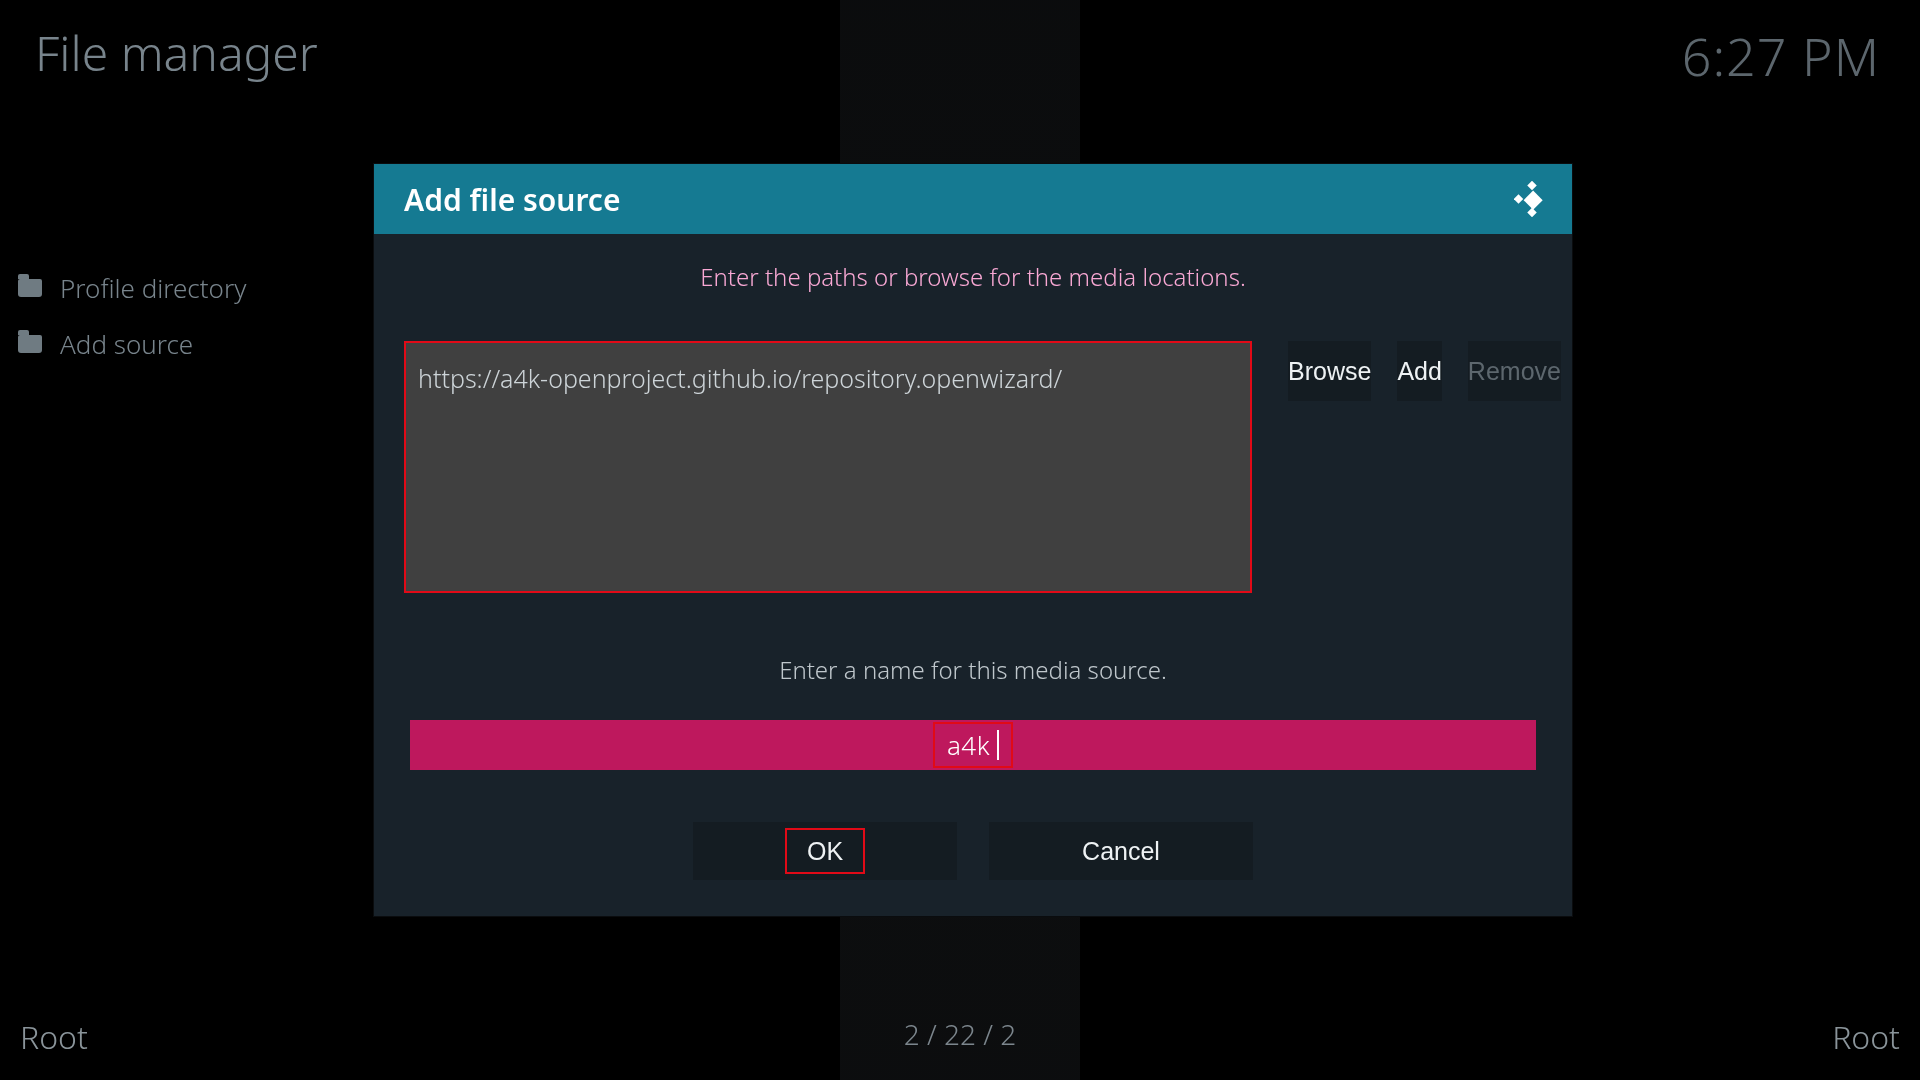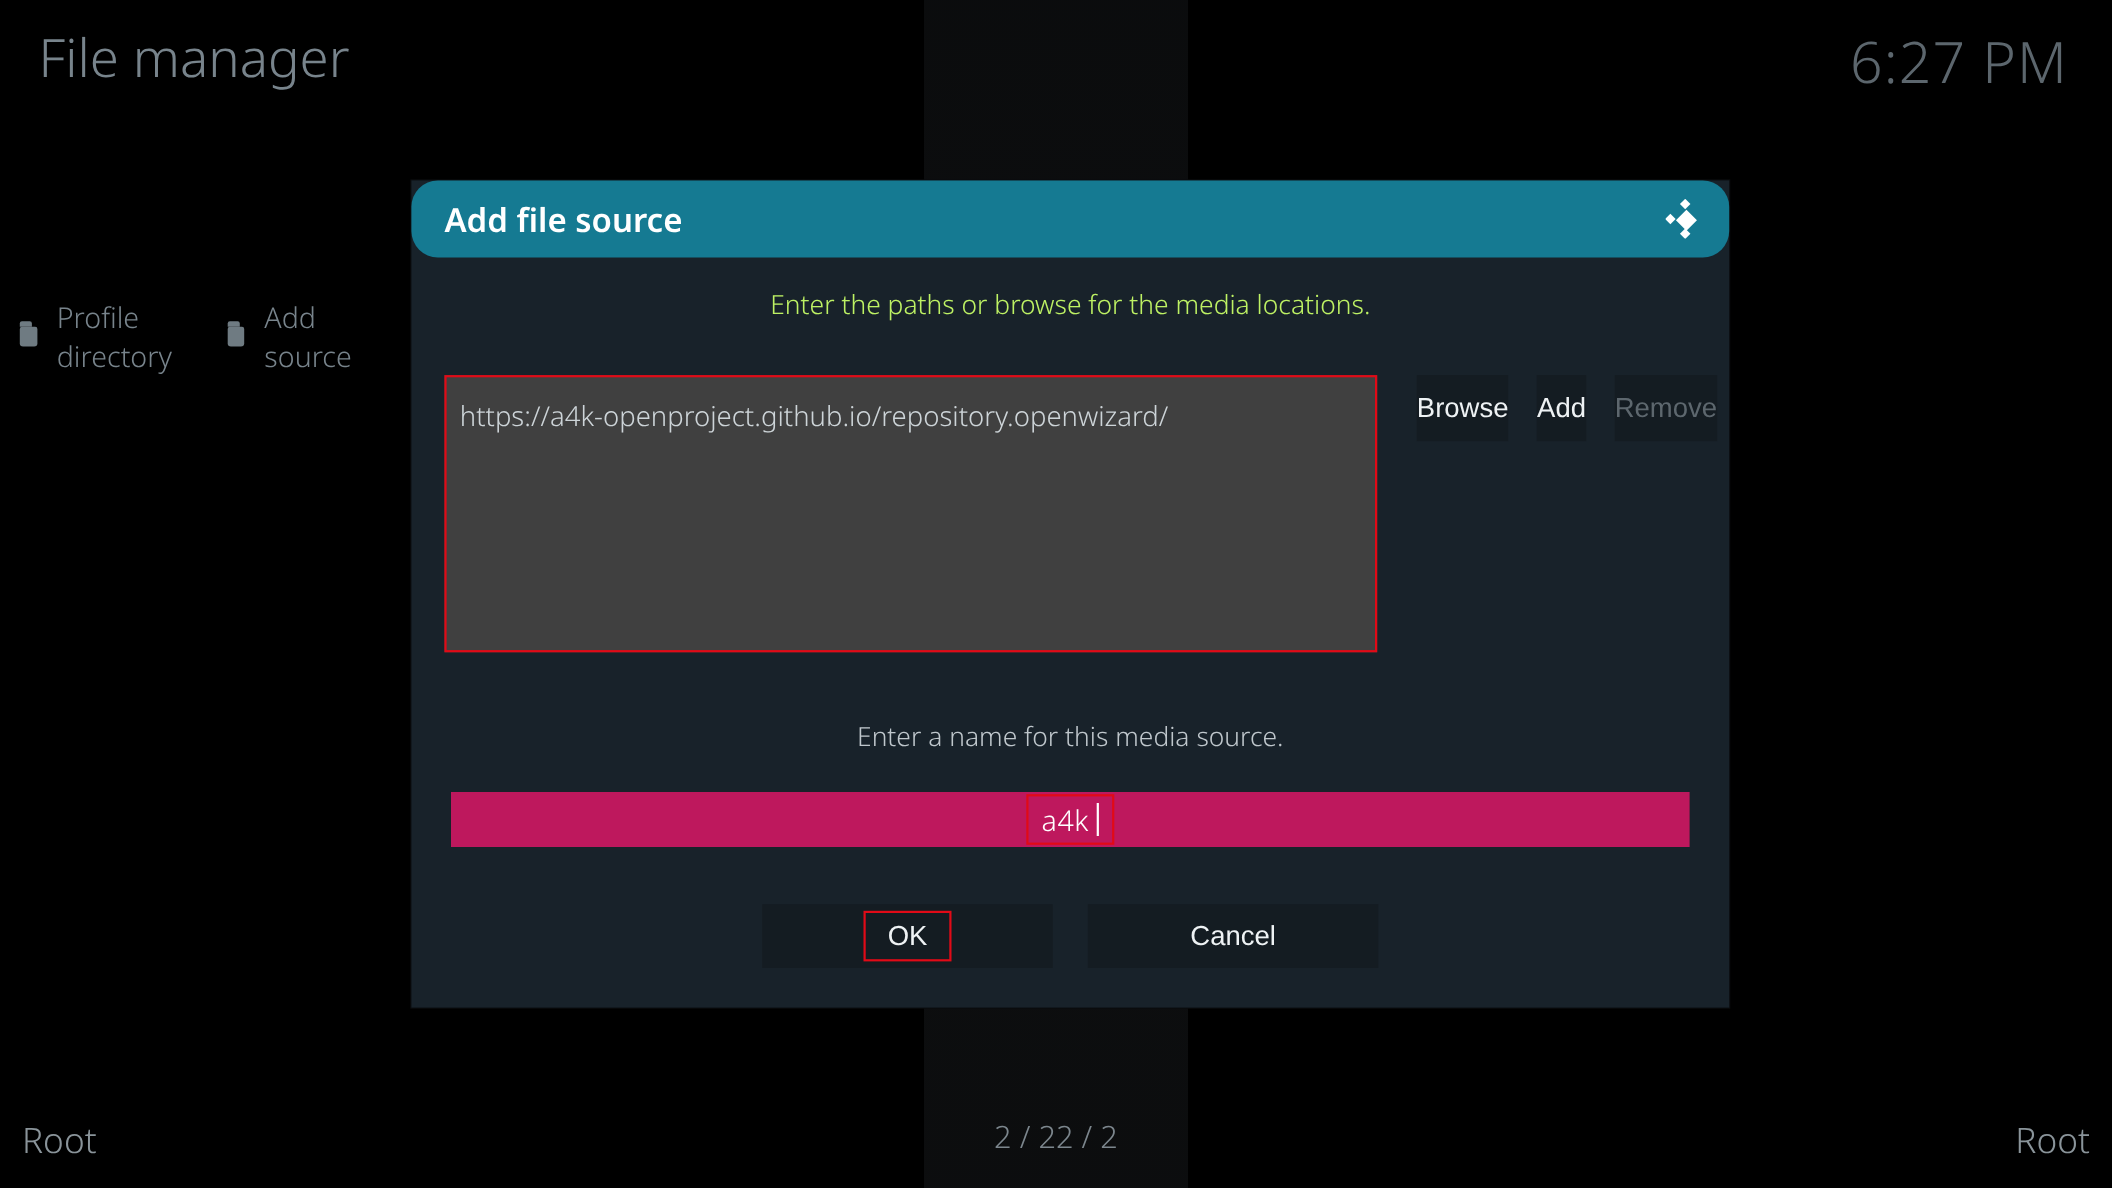--- a/index.html
+++ b/index.html
@@ -10,21 +10,21 @@
     color: #c9cfd3;
     position: relative;
   }
 
   
   .topbar { position: absolute; top: 20px; left: 35px; right: 40px; display:flex; justify-content:space-between; align-items:flex-start;}
   .topbar-title { font-size: 48px; font-weight:300; color:#78848c; }
   .topbar-clock { font-size: 52px; font-weight:300; color:#5c666d; letter-spacing:1px;}
 
   
-  .sidebar { position:absolute; top:270px; left:18px; width:310px; display:flex; flex-direction:row; gap:34px;}
+  .sidebar { position:absolute; top:270px; left:18px; width:310px; display:flex; flex-direction:column; gap:20px;}
   .sidebar-item { display:flex; align-items:center; gap:18px; font-size:26px; font-weight:300; color:#78848c;}
   .folder-icon { width:24px; height:18px; background:#6f7b82; border-radius:2px 2px 3px 3px; position:relative;}
   .folder-icon::before { content:""; position:absolute; top:-5px; left:0; width:11px; height:5px; background:#6f7b82; border-radius:2px 2px 0 0;}
 
   
   .center-strip {
     position:absolute; left:50%; top:0; width:240px; height:100%;
     transform:translateX(-50%);
     background:linear-gradient(#121416 0%, #151719 35%, #151719 65%, #141618 100%);
     opacity:0.6;
@@ -40,28 +40,28 @@
   .bottom-left, .bottom-right { z-index:2; }
 
   
   .dialog {
     position:absolute; left:374px; top:164px; width:1198px; height:752px;
     background:#18222a;
     box-shadow: 0 0 0 1px #0a0c0e;
   }
   .dialog-header {
     height:70px; background:#157a92; display:flex; align-items:center;
-    justify-content:space-between; padding:0 22px 0 30px;border-radius:24px;
+    justify-content:space-between; padding:0 22px 0 30px;
   }
   .dialog-title { color:#fff; font-size:30px; font-weight:600; }
   .kodi-logo { width:36px; height:36px; position:relative; }
   .kodi-logo svg { width:36px; height:36px; }
 
   .dialog-body { padding:26px 30px 0 30px; }
-  .instr { text-align:center; font-size:24px; color:#bef264; font-weight:300; margin-bottom:48px;}
+  .instr { text-align:center; font-size:24px; color:#f9a8d4; font-weight:300; margin-bottom:48px;}
   .row { display:flex; gap:36px; }
   .path-box {
     flex:1; height:252px; background:#404040; border:2px solid #e10a17;
     padding:10px 12px; font-size:25px; color:#cdd4d8; font-weight:300;
     display:flex; flex-direction:column;
   }
   .path-box .path-line { height:50px; display:flex; align-items:center;}
   .side-btns { width:254px; display:flex; flex-direction:row; gap:26px;}
   .btn {
     height:60px; background:#141c22; color:#eef2f4; font-size:25px; font-weight:500;

